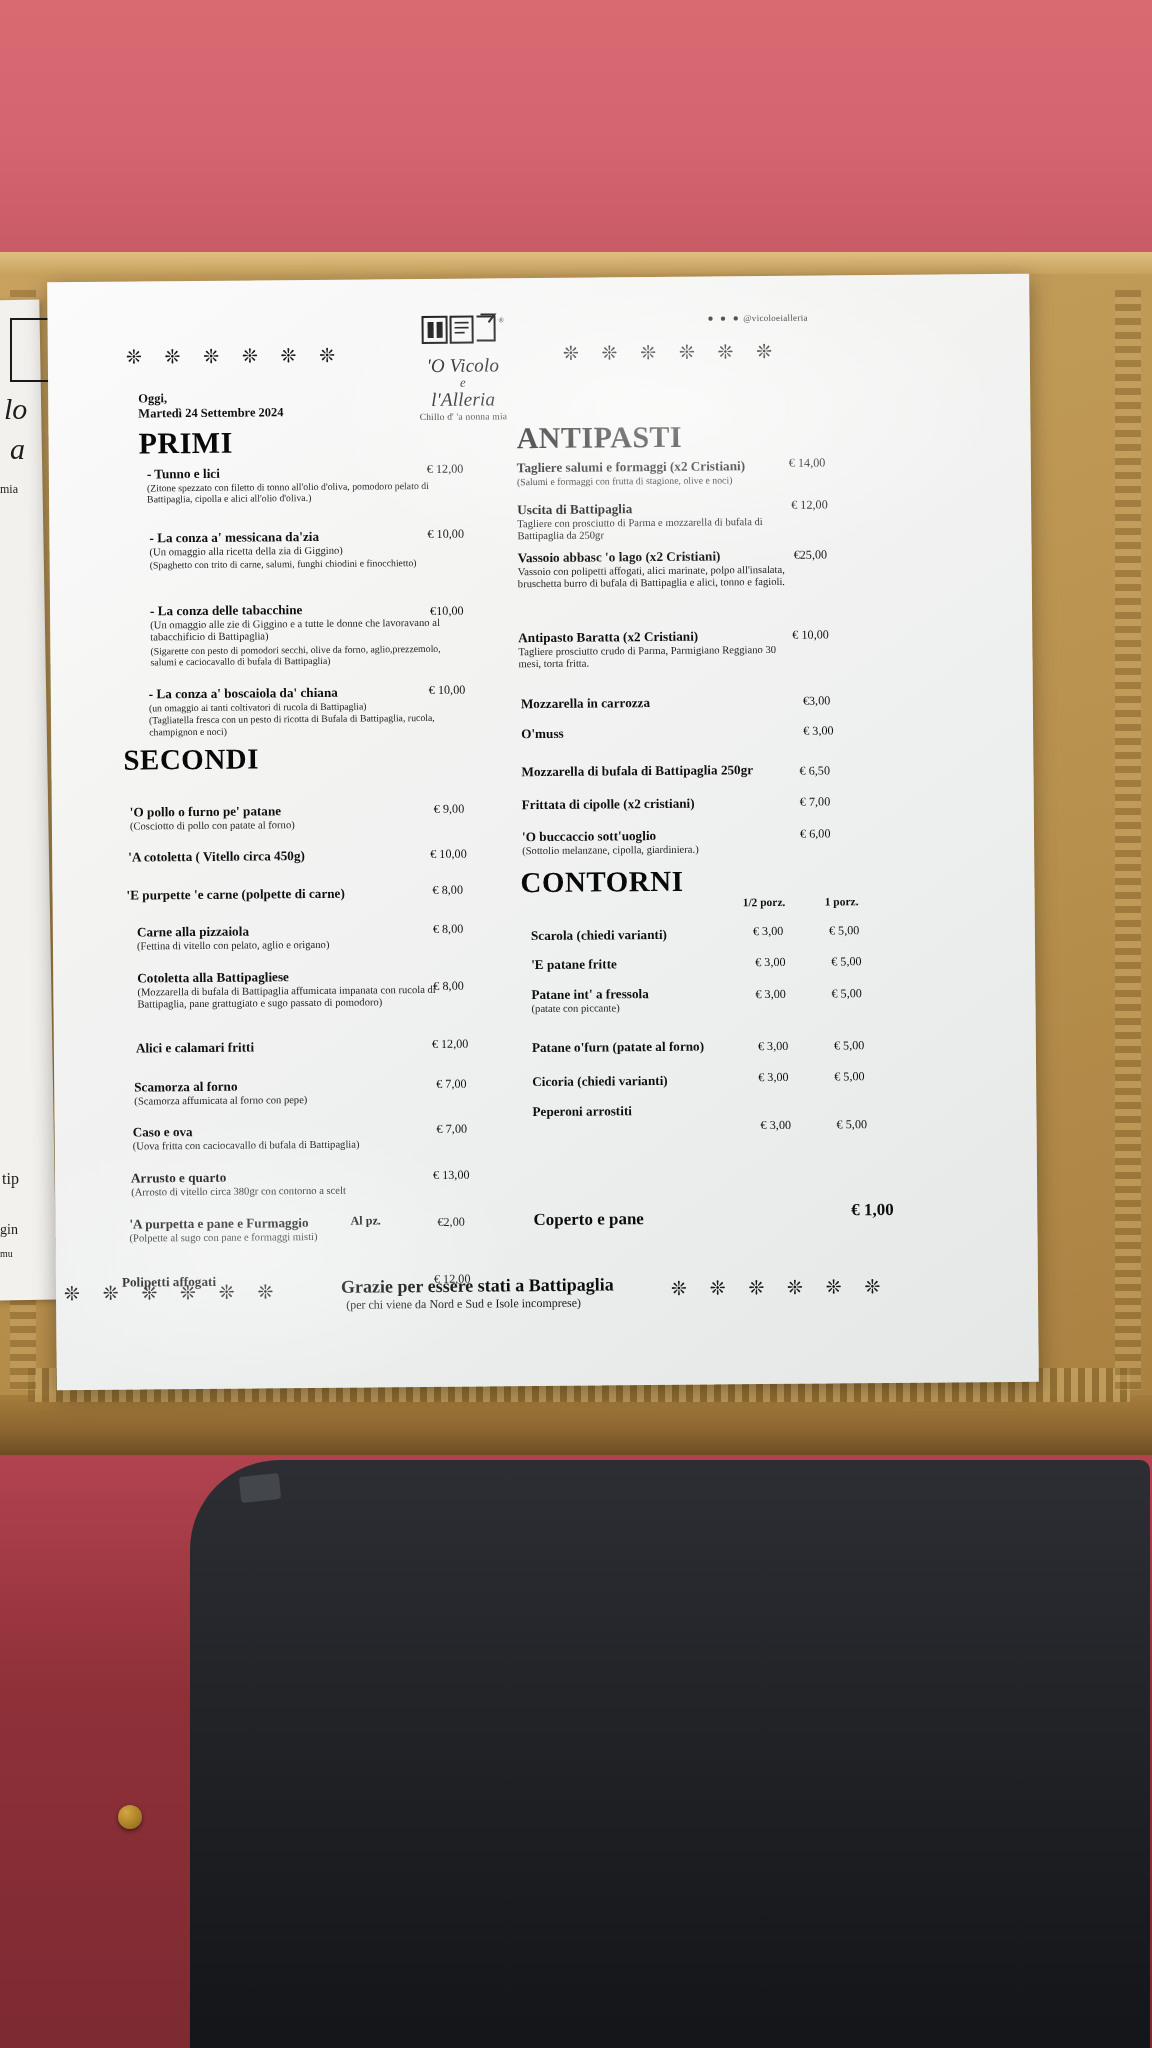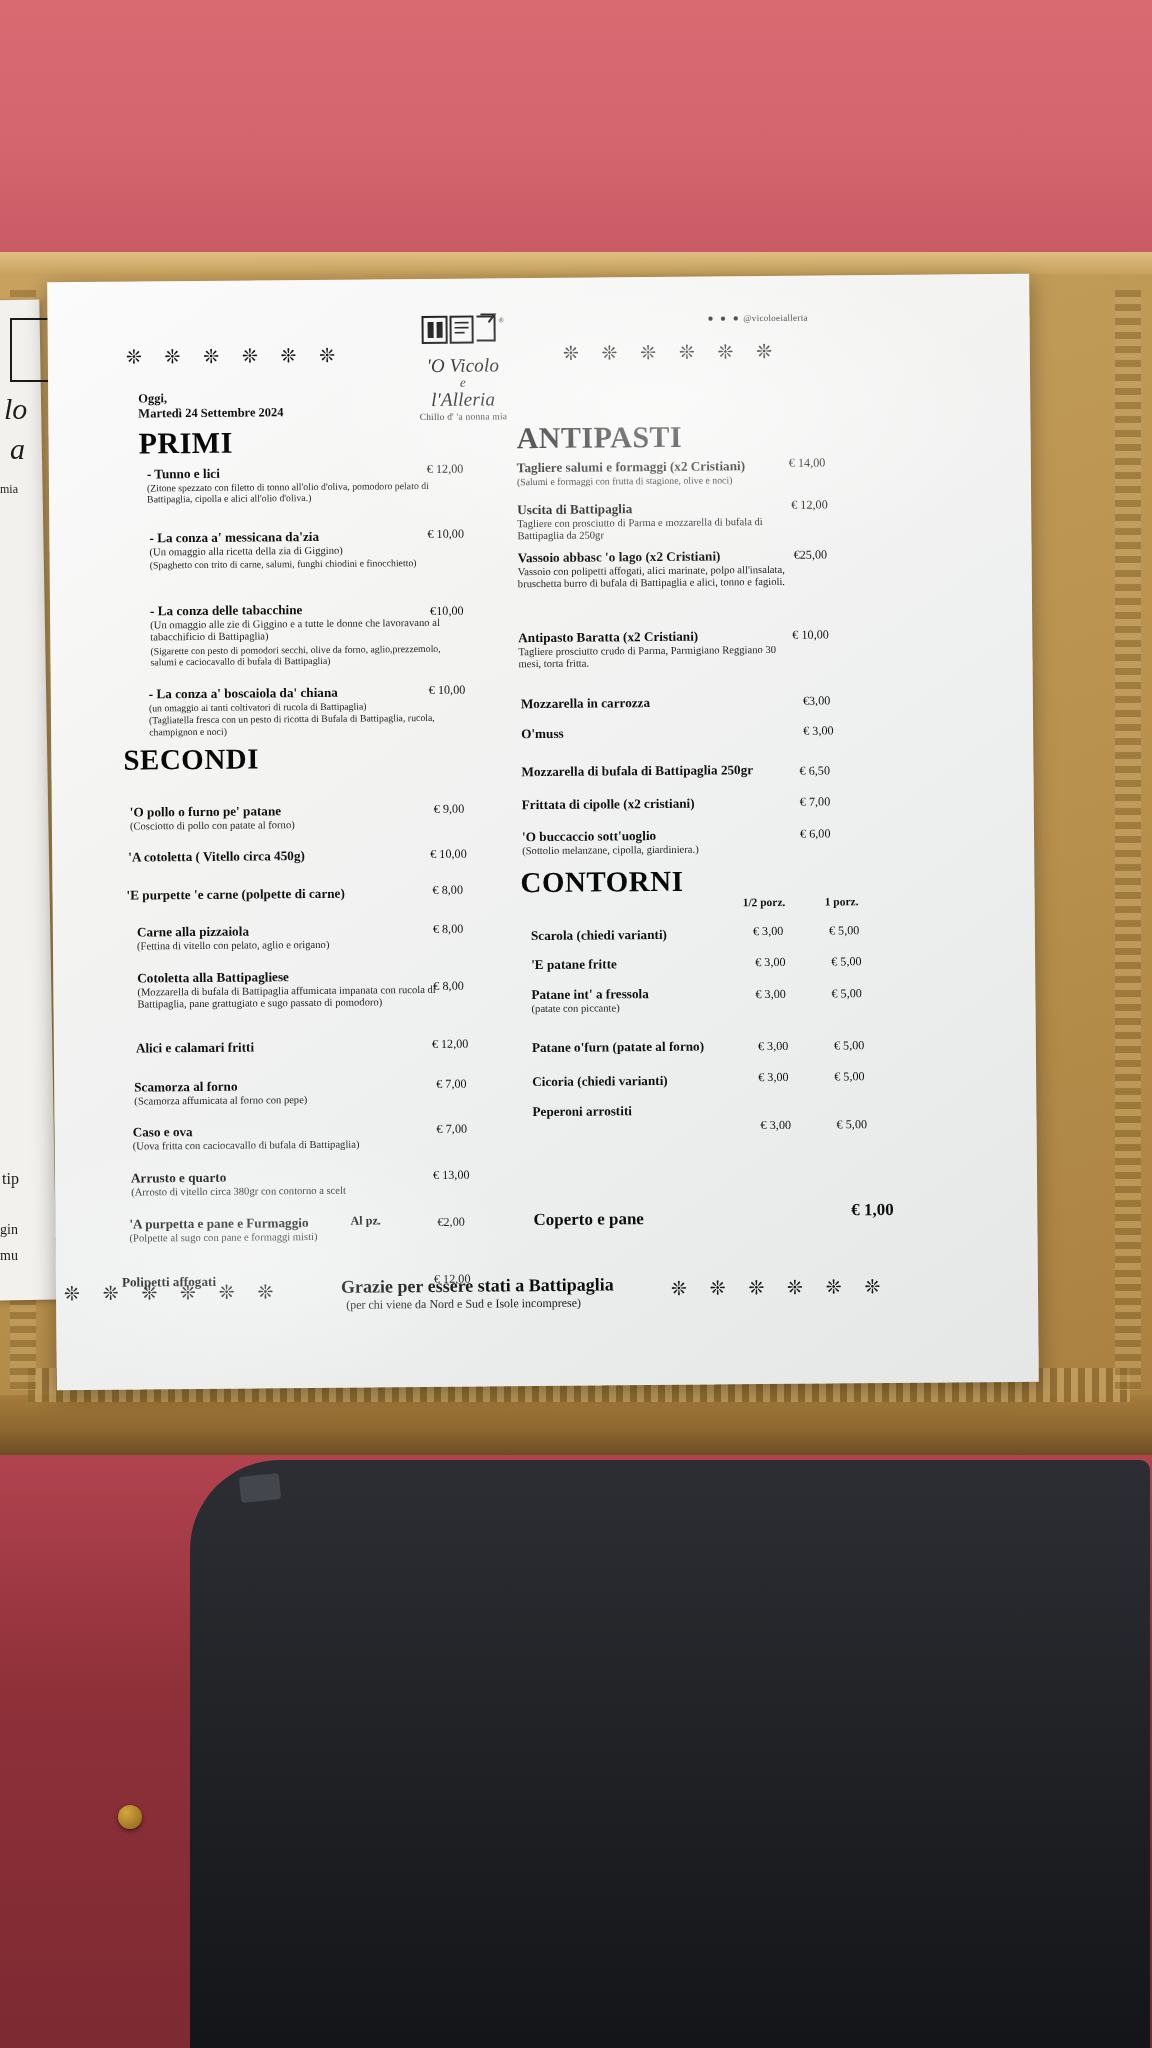--- a/index.html
+++ b/index.html
@@ -249,21 +249,21 @@
   <div class="jacket-seam"></div>
   <div class="jacket-btn"></div>
 
   <div class="side-card"></div>
   <div class="side-card-logo"></div>
   <div class="side-card-txt" style="left:4px; top:392px; font-size:30px; font-style:italic;">lo</div>
   <div class="side-card-txt" style="left:10px; top:432px; font-size:30px; font-style:italic;">a</div>
   <div class="side-card-txt" style="left:0px; top:482px; font-size:12px;">mia</div>
   <div class="side-card-txt" style="left:2px; top:1170px; font-size:16px;">tip</div>
   <div class="side-card-txt" style="left:0px; top:1222px; font-size:14px;">gin</div>
-  <div class="side-card-txt" style="left:0px; top:1248px; font-size:14px;">mu</div>
+  <div class="side-card-txt" style="left:0px; top:1248px; font-size:10px;">mu</div>
 
   <div class="sheet">
     <div class="content">
 
       <div class="logo-box">
         <svg class="logo-glyph" width="84" height="40" viewBox="0 0 84 40">
           <rect x="2" y="6" width="24" height="26" fill="none" stroke="#111" stroke-width="2"></rect>
           <rect x="7" y="11" width="6" height="16" fill="#111"></rect>
           <rect x="16" y="11" width="6" height="16" fill="#111"></rect>
           <rect x="30" y="6" width="22" height="26" fill="none" stroke="#111" stroke-width="2"></rect>

